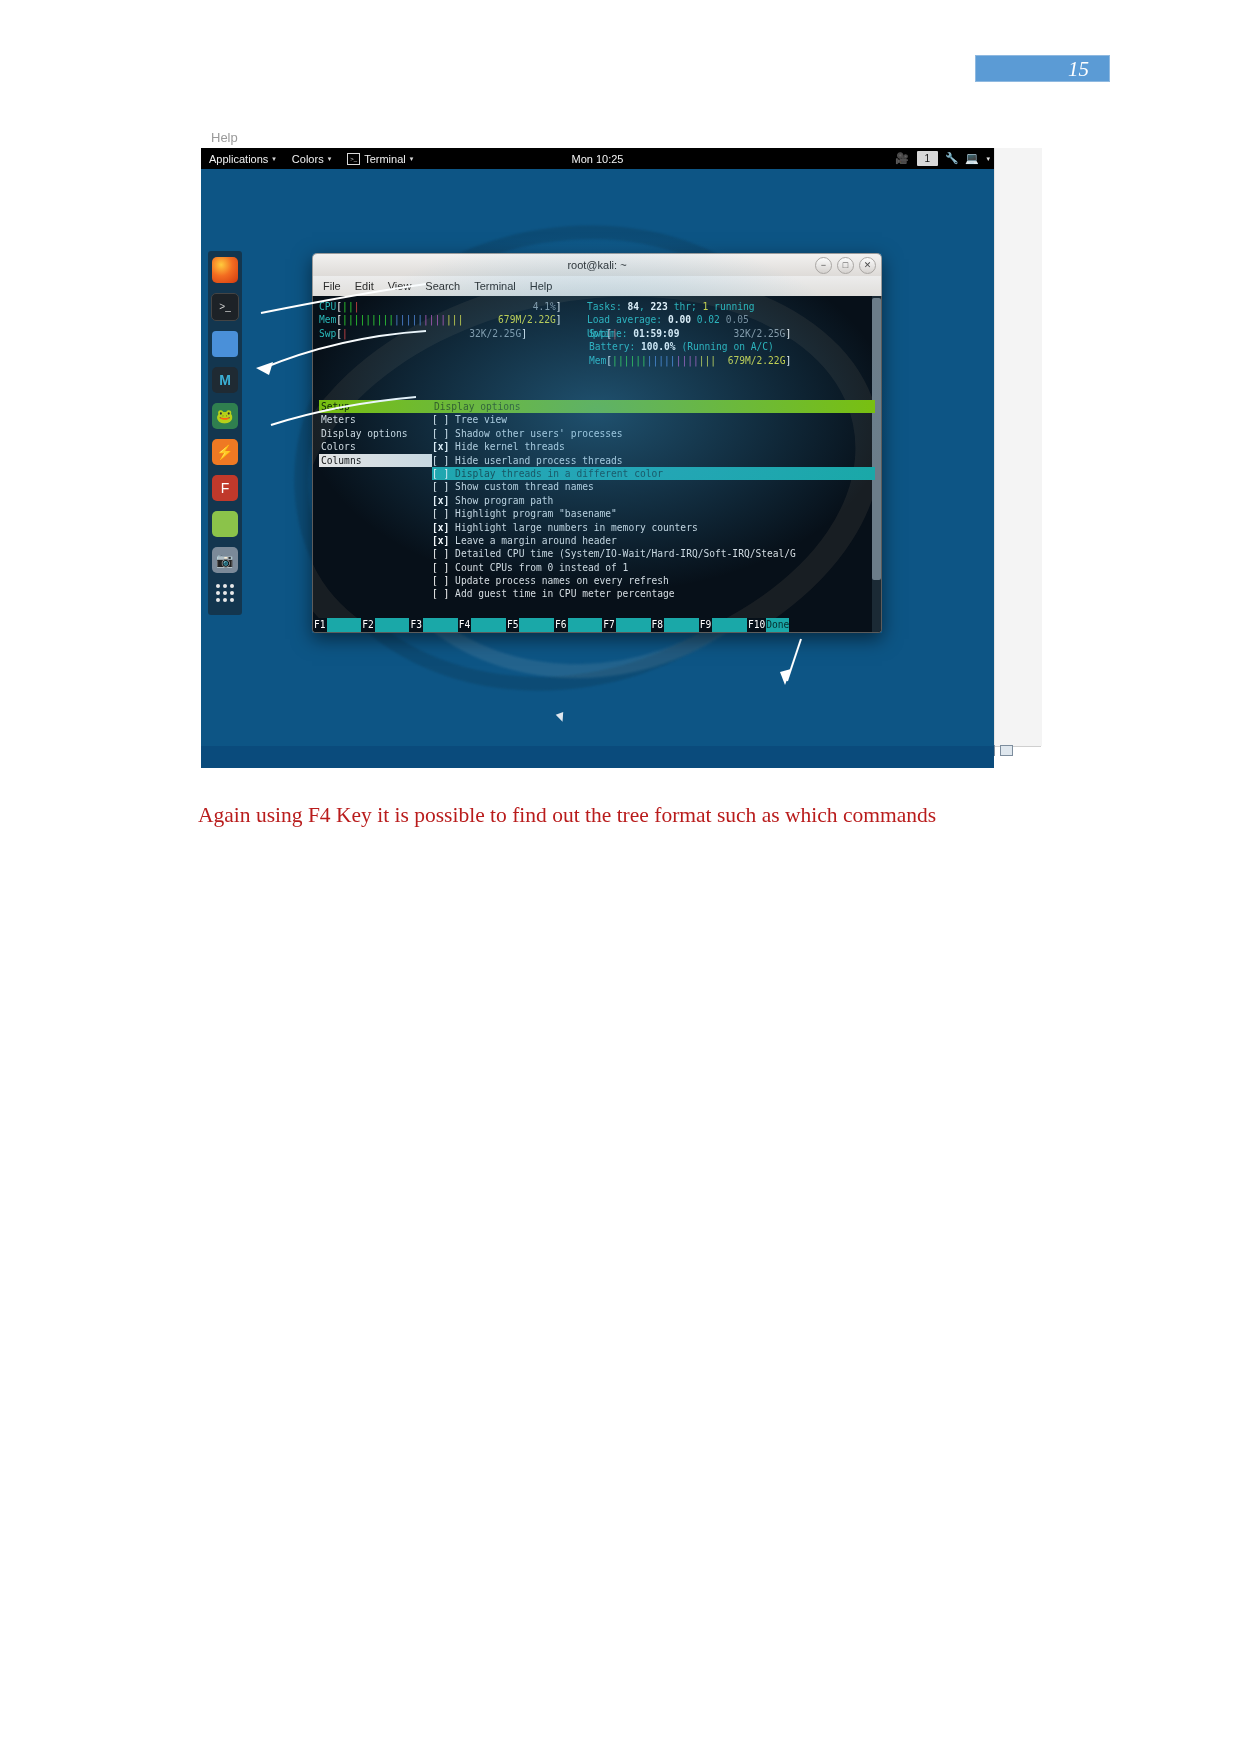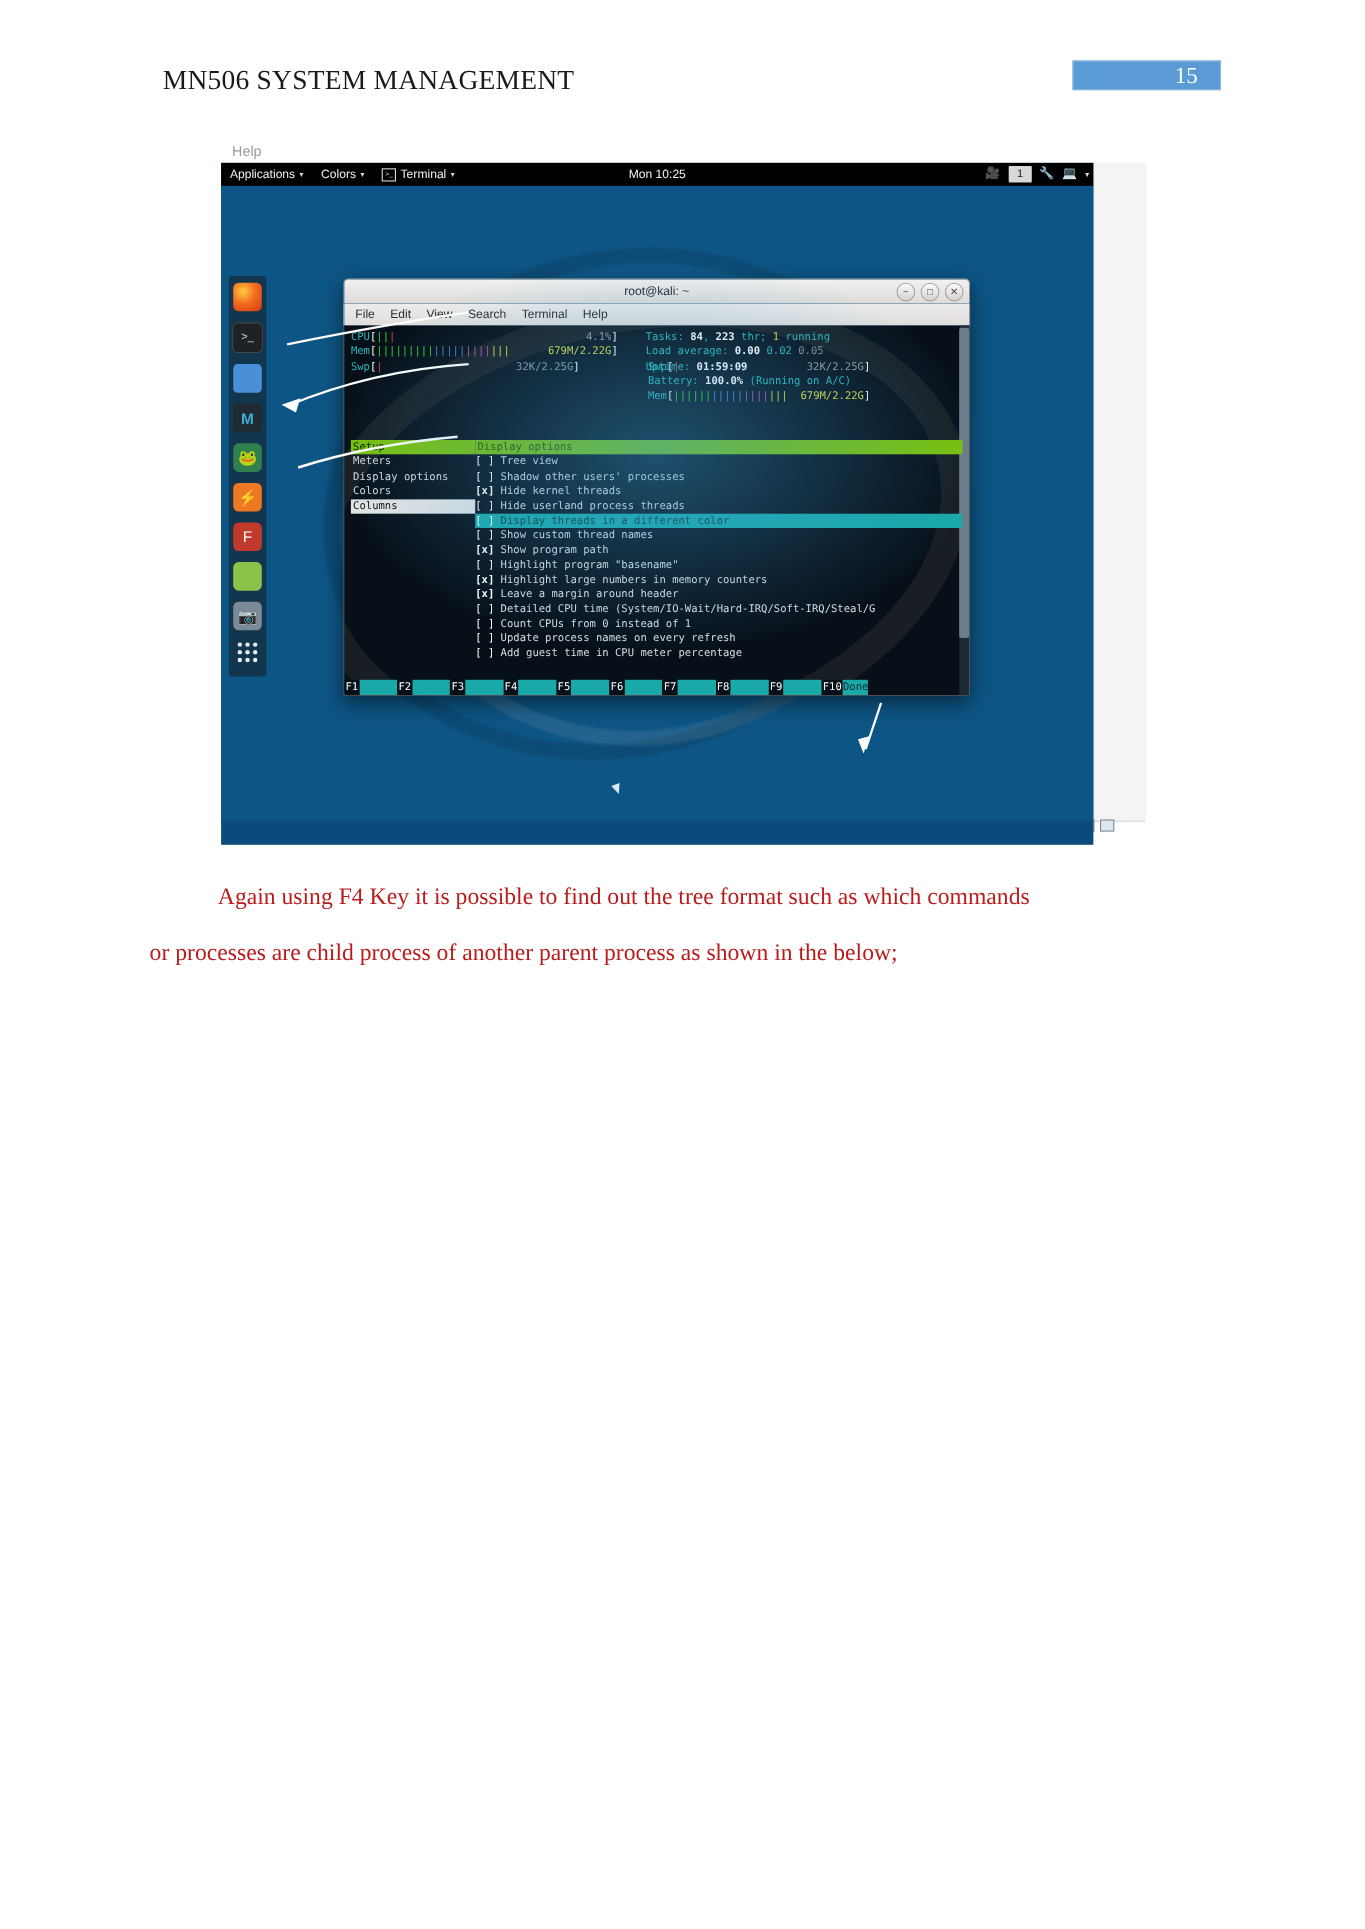--- a/index.html
+++ b/index.html
@@ -32,20 +32,21 @@
     white-space: nowrap;
   }
   .page-badge {
     position: absolute;
     left: 975px;
     top: 55px;
     width: 133px;
     height: 25px;
     background: #5b9bd5;
     border: 1px solid #8fb9e0;
+    font-style: italic;
   }
   .page-badge-num {
     position: absolute;
     right: 20px;
     top: 50%;
     transform: translateY(-50%);
     color: #ffffff;
     font-size: 21px;
     line-height: 1;
   }
@@ -448,21 +449,20 @@
     line-height: 51px;
     color: #b91c1c;
     text-align: left;
   }
   .para .indent { display: inline-block; width: 62px; }
 </style>
 </head>
 <body>
 
 <div class="doc-header">
-  <div class="doc-title">MN506 SYSTEM MANAGEMENT</div>
   <div class="page-badge">
     <span class="page-badge-num">15</span>
   </div>
 </div>
 
 <div class="shot-help">Help</div>
 
 <div class="shot">
   <div class="shot-rightpad"></div>
   <div class="shot-bottombar"></div>
@@ -623,14 +623,13 @@
         <path d="M60,144 C130,130 190,120 225,115" stroke="#ffffff" stroke-width="2" fill="none"></path>
         <path d="M600,470 C595,485 590,500 586,512" stroke="#ffffff" stroke-width="2" fill="none"></path>
         <path d="M584,516 L590,500 L579,503 Z" fill="#ffffff"></path>
       </svg>
     </div>
   </div>
 </div>
 
 <div class="para">
   <span class="indent"></span><span>Again using F4 Key  it is possible to find out the tree format such as which commands</span><br>
-  <span>or processes are child process of  another parent process as shown in the below;</span>
 </div>
 
 </body></html>

